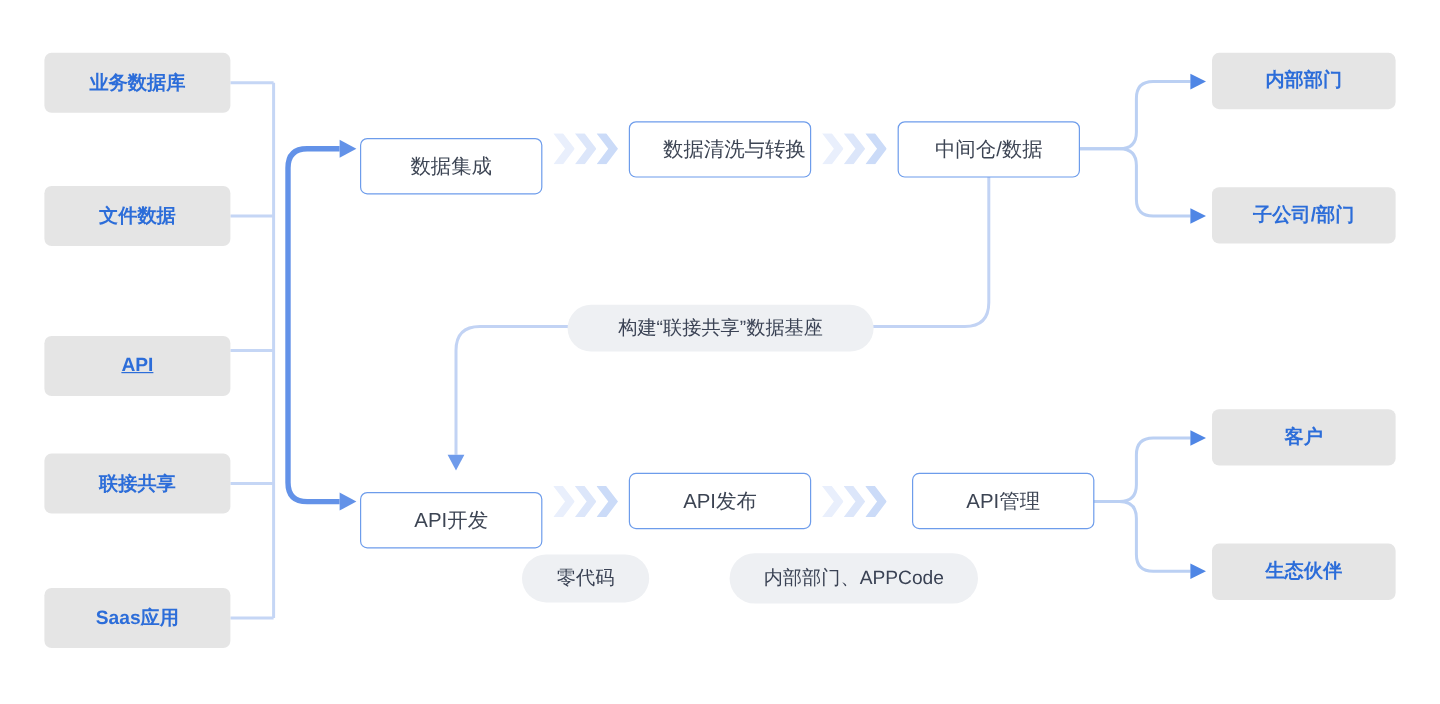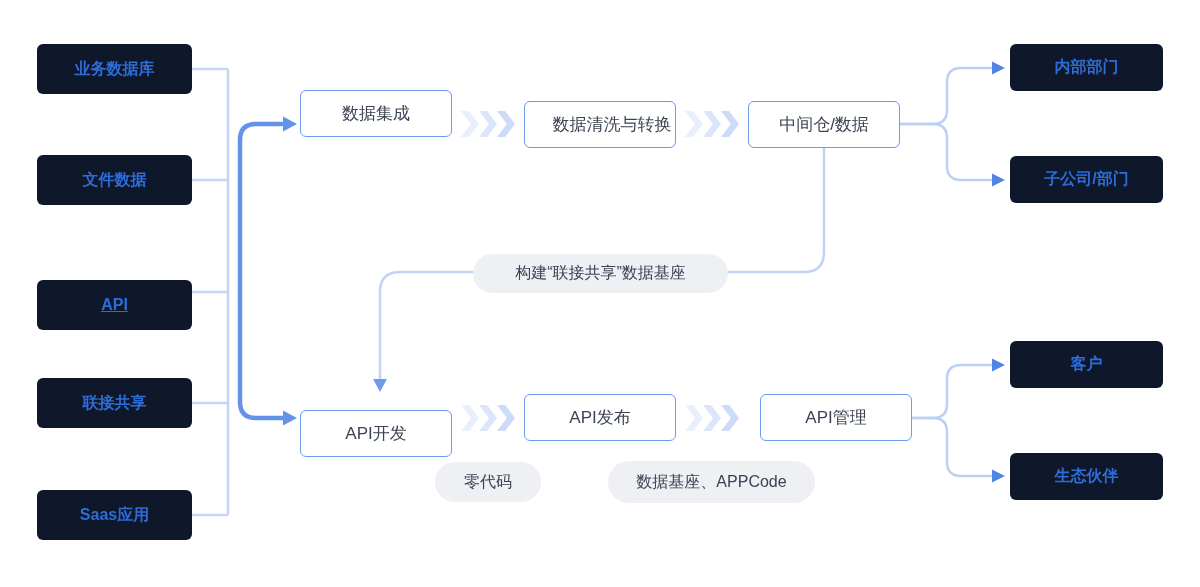--- a/index.html
+++ b/index.html
@@ -13,21 +13,21 @@
   .lines{position:absolute;left:0;top:0;z-index:0;}
   .node{
     position:absolute;
     display:flex;align-items:center;justify-content:center;
     box-sizing:border-box;
     z-index:2;
     white-space:nowrap;
   }
   .box-source, .box-target{
     width:155px;height:50px;
-    background:#0f172a;
+    background:#e5e5e5;
     border-radius:6px;
     color:#2C6DD9;
     font-size:16px;font-weight:bold;
   }
   .box-target{width:153px;height:47px;}
   .box-step{
     width:152px;height:47px;
     background:#ffffff;
     border:1.5px solid #6D9CEB;
     border-radius:6px;
@@ -83,21 +83,21 @@
     <path d="M900,418 H933 Q947,418 947,432 V462 Q947,476 961,476 H992" stroke="#BBD0F3" stroke-width="2.5" fill="none"></path>
     <polygon points="992,469.5 1005,476 992,482.5" fill="#4F86E5"></polygon>
   </svg>
 
   <div class="node box-source" style="left:37px;top:44px;">业务数据库</div>
   <div class="node box-source" style="left:37px;top:155px;">文件数据</div>
   <div class="node box-source" style="left:37px;top:280px;text-decoration:underline;">API</div>
   <div class="node box-source" style="left:37px;top:378px;">联接共享</div>
   <div class="node box-source" style="left:37px;top:490px;">Saas应用</div>
 
-  <div class="node box-step" style="left:300px;top:90px;">数据集成</div>
+  <div class="node box-step" style="left:300px;top:115px;">数据集成</div>
   <div class="node box-step" style="left:524px;top:101px;padding-left:24px;">数据清洗与转换</div>
   <div class="node box-step" style="left:748px;top:101px;">中间仓/数据</div>
 
   <div class="node box-step" style="left:300px;top:394px;margin-top:16px;">API开发</div>
   <div class="node box-step" style="left:524px;top:394px;">API发布</div>
   <div class="node box-step" style="left:748px;top:394px;margin-left:12px;">API管理</div>
 
   <div class="chev-group" style="left:461px;top:111px;">
     <span class="chev c1"></span>
       <span class="chev c2"></span>
@@ -119,15 +119,15 @@
       <span class="chev c3"></span>
   </div>
 
   <div class="node box-target" style="left:1010px;top:44px;">内部部门</div>
   <div class="node box-target" style="left:1010px;top:156px;">子公司/部门</div>
   <div class="node box-target" style="left:1010px;top:341px;">客户</div>
   <div class="node box-target" style="left:1010px;top:453px;">生态伙伴</div>
 
   <div class="node pill" style="left:473px;top:254px;width:255px;height:39px;">构建“联接共享”数据基座</div>
   <div class="node pill" style="left:435px;top:462px;width:106px;height:40px;">零代码</div>
-  <div class="node pill" style="left:608px;top:461px;width:207px;height:42px;">数据基座、APPCode</div>
+  <div class="node pill" style="left:608px;top:461px;width:207px;height:42px;">内部部门、APPCode</div>
 
 </div>
 
 </body></html>

